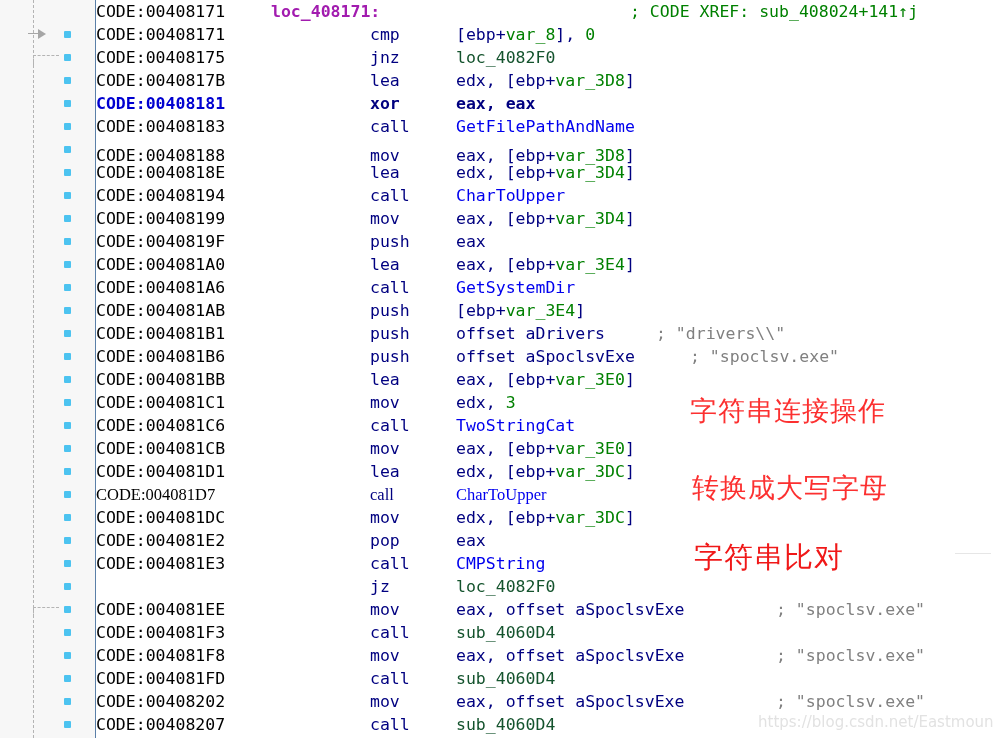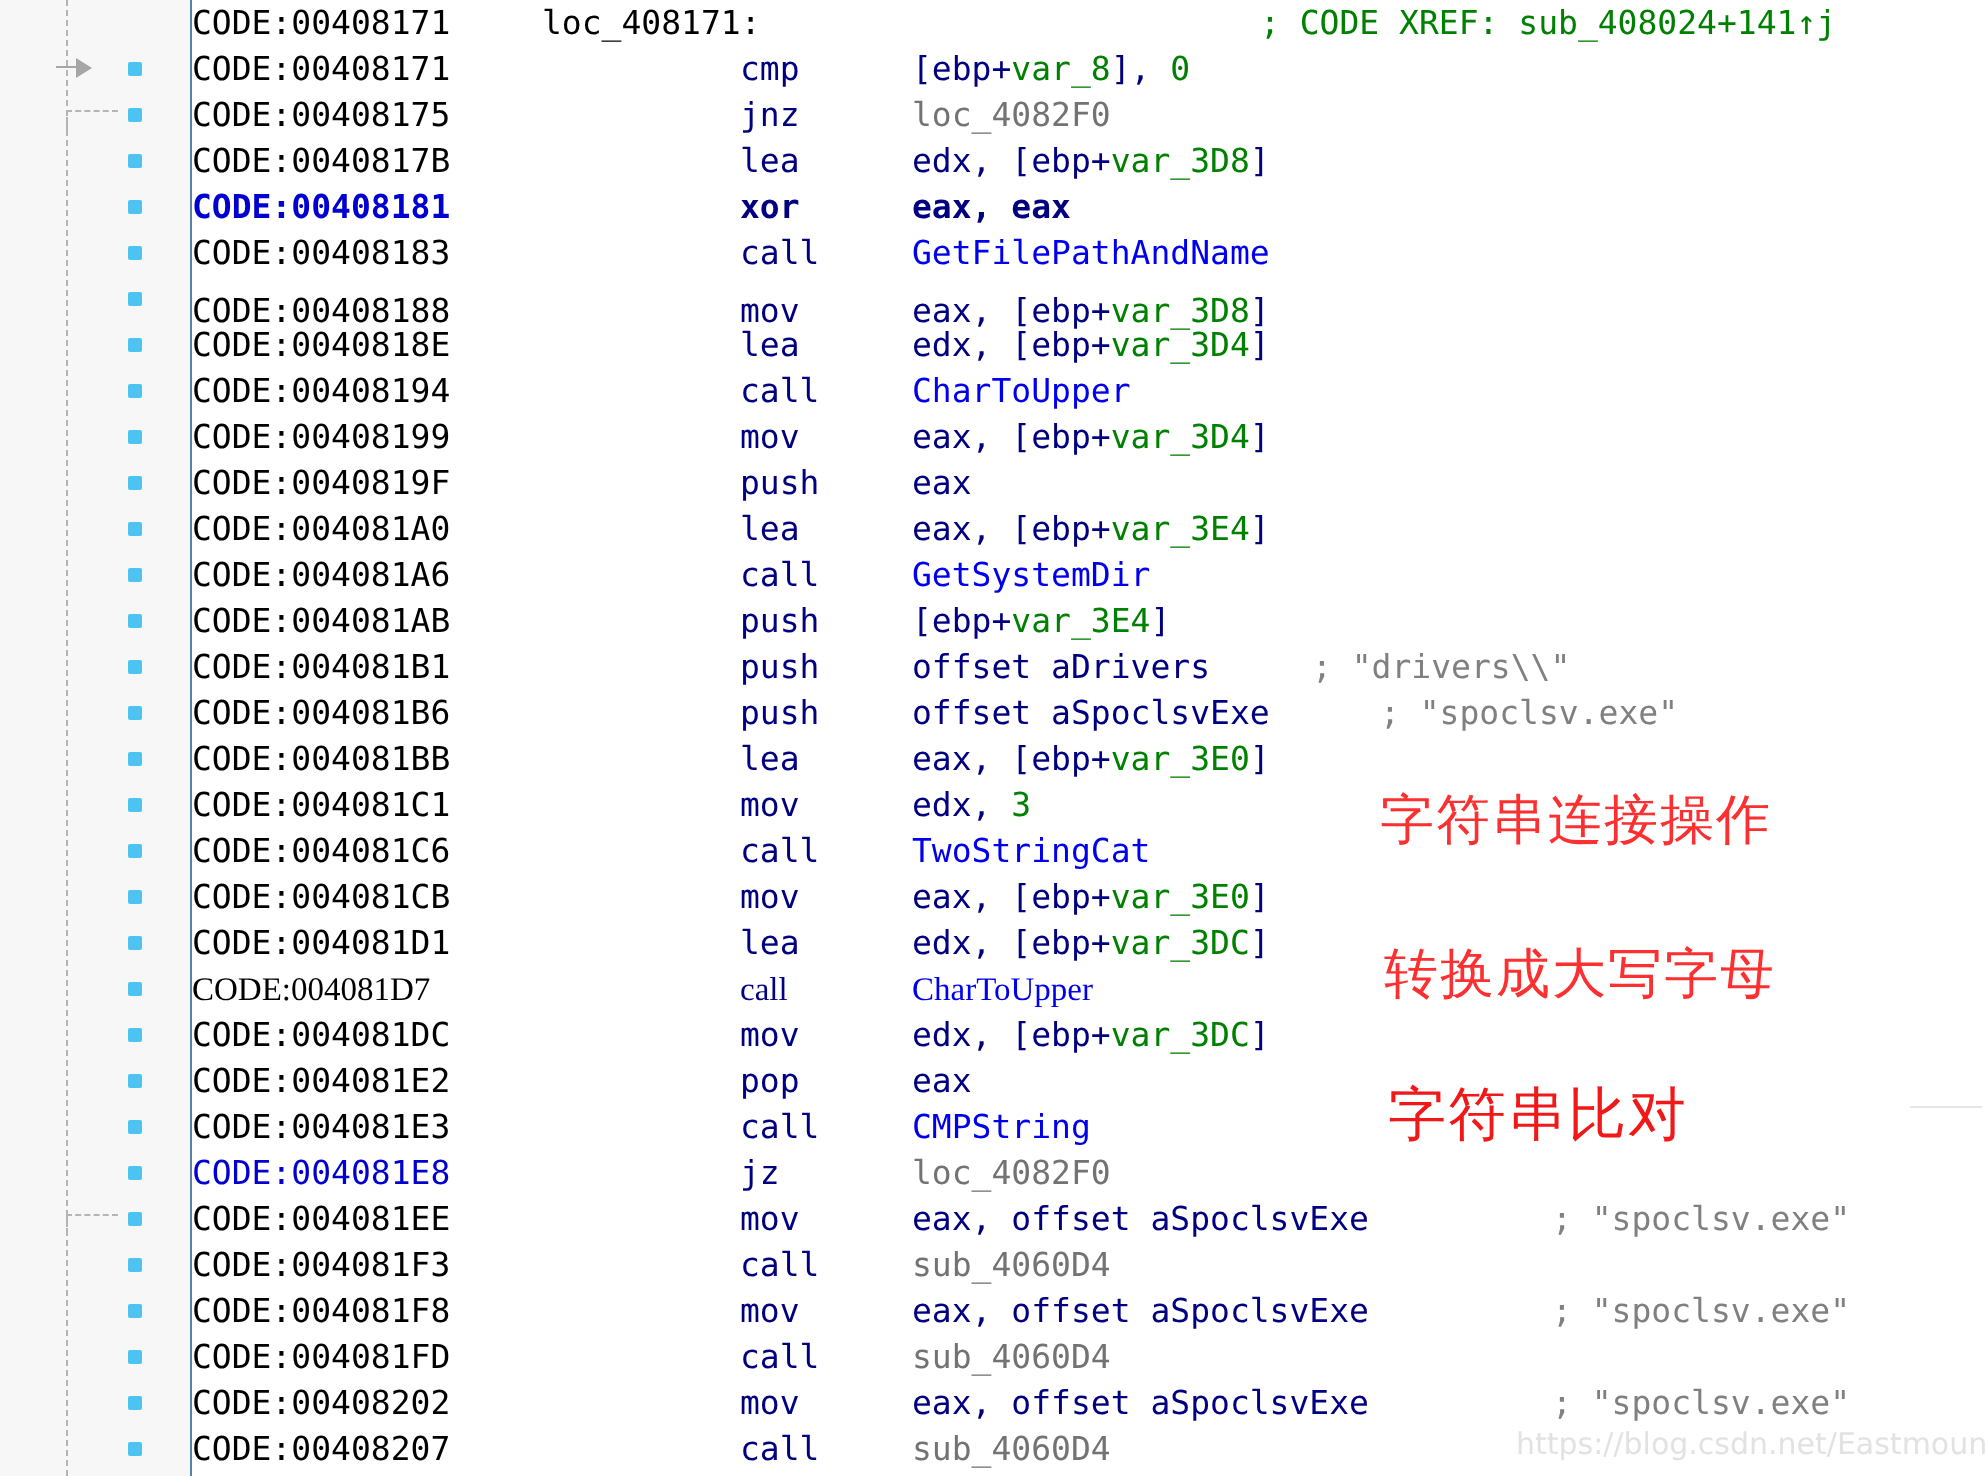--- a/index.html
+++ b/index.html
@@ -97,28 +97,28 @@
     left: 0;
     width: 897px;
     height: 23px;
     white-space: pre;
     font-family: "DejaVu Sans Mono", monospace;
     font-size: 16.5px;
     line-height: 23px;
   }
   .addr   { position: absolute; left: 0px;   color: #000000; text-align: right; }
   .addr.hl{ color: #0000d0; }
-  .label  { position: absolute; left: 175px; color: #000000; }
+  .label  { position: absolute; left: 175px; color: #a21caf; font-weight: bold; }
   .xref   { position: absolute; left: 534px; color: #008000; }
   .mnem   { position: absolute; left: 274px; color: #000080; }
   .op     { position: absolute; left: 360px; color: #000080; }
   .op .v  { color: #008000; }
   .op .n  { color: #008000; }
   .op .fn { color: #0000ee; font-weight: normal; }
-  .op .loc{ color: #737373; }
+  .op .loc{ color: #14532d; }
   .strcmt { position: absolute; color: #808080; }
 
   
   .anno {
     position: absolute;
     color: #fc3030;
     white-space: pre;
     font-family: "DejaVu Sans", sans-serif;
     font-size: 27px;
     line-height: 30px;
@@ -271,21 +271,21 @@
       <div class="line" style="top: 345px;"><span class="addr">CODE:004081B6</span><span class="mnem">push</span><span class="op"><span>offset aSpoclsvExe</span></span><span class="strcmt" style="left: 594px;">; "spoclsv.exe"</span></div>
       <div class="line" style="top: 368px;"><span class="addr">CODE:004081BB</span><span class="mnem">lea</span><span class="op"><span>eax, [ebp+</span><span class="v">var_3E0</span><span>]</span></span></div>
       <div class="line" style="top: 391px;"><span class="addr">CODE:004081C1</span><span class="mnem">mov</span><span class="op"><span>edx, </span><span class="n">3</span></span></div>
       <div class="line" style="top: 414px;"><span class="addr">CODE:004081C6</span><span class="mnem">call</span><span class="op"><span class="fn">TwoStringCat</span></span></div>
       <div class="line" style="top: 437px;"><span class="addr">CODE:004081CB</span><span class="mnem">mov</span><span class="op"><span>eax, [ebp+</span><span class="v">var_3E0</span><span>]</span></span></div>
       <div class="line" style="top: 460px;"><span class="addr">CODE:004081D1</span><span class="mnem">lea</span><span class="op"><span>edx, [ebp+</span><span class="v">var_3DC</span><span>]</span></span></div>
       <div class="line" style="top: 483px; font-family: Liberation Serif, serif;"><span class="addr">CODE:004081D7</span><span class="mnem">call</span><span class="op"><span class="fn">CharToUpper</span></span></div>
       <div class="line" style="top: 506px;"><span class="addr">CODE:004081DC</span><span class="mnem">mov</span><span class="op"><span>edx, [ebp+</span><span class="v">var_3DC</span><span>]</span></span></div>
       <div class="line" style="top: 529px;"><span class="addr">CODE:004081E2</span><span class="mnem">pop</span><span class="op"><span>eax</span></span></div>
       <div class="line" style="top: 552px;"><span class="addr">CODE:004081E3</span><span class="mnem">call</span><span class="op"><span class="fn">CMPString</span></span></div>
-      <div class="line" style="top: 575px;"><span class="addr hl">CODE:004081E8</span><span class="mnem">jz</span><span class="op"><span class="loc">loc_4082F0</span></span></div>
+      <div class="line" style="top: 575px;"><span class="mnem">jz</span><span class="op"><span class="loc">loc_4082F0</span></span></div>
       <div class="line" style="top: 598px;"><span class="addr">CODE:004081EE</span><span class="mnem">mov</span><span class="op"><span>eax, offset aSpoclsvExe</span></span><span class="strcmt" style="left: 680px;">; "spoclsv.exe"</span></div>
       <div class="line" style="top: 621px;"><span class="addr">CODE:004081F3</span><span class="mnem">call</span><span class="op"><span class="loc">sub_4060D4</span></span></div>
       <div class="line" style="top: 644px;"><span class="addr">CODE:004081F8</span><span class="mnem">mov</span><span class="op"><span>eax, offset aSpoclsvExe</span></span><span class="strcmt" style="left: 680px;">; "spoclsv.exe"</span></div>
       <div class="line" style="top: 667px;"><span class="addr">CODE:004081FD</span><span class="mnem">call</span><span class="op"><span class="loc">sub_4060D4</span></span></div>
       <div class="line" style="top: 690px;"><span class="addr">CODE:00408202</span><span class="mnem">mov</span><span class="op"><span>eax, offset aSpoclsvExe</span></span><span class="strcmt" style="left: 680px;">; "spoclsv.exe"</span></div>
       <div class="line" style="top: 713px;"><span class="addr">CODE:00408207</span><span class="mnem">call</span><span class="op"><span class="loc">sub_4060D4</span></span></div>
     </div>
 
   <div id="annotations">
       <div class="anno" style="top: 396px; left: 690px;">字符串连接操作</div>

